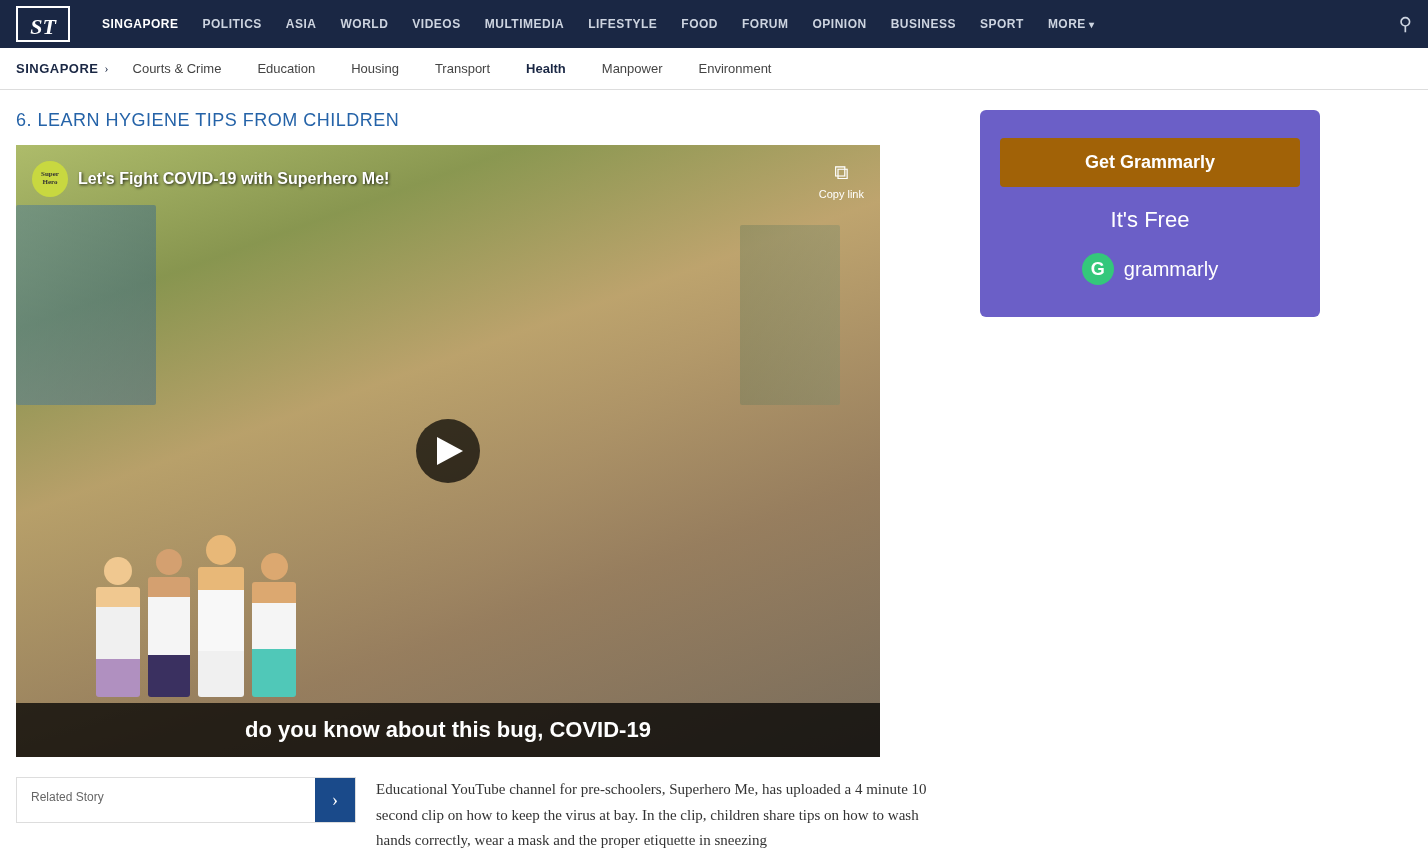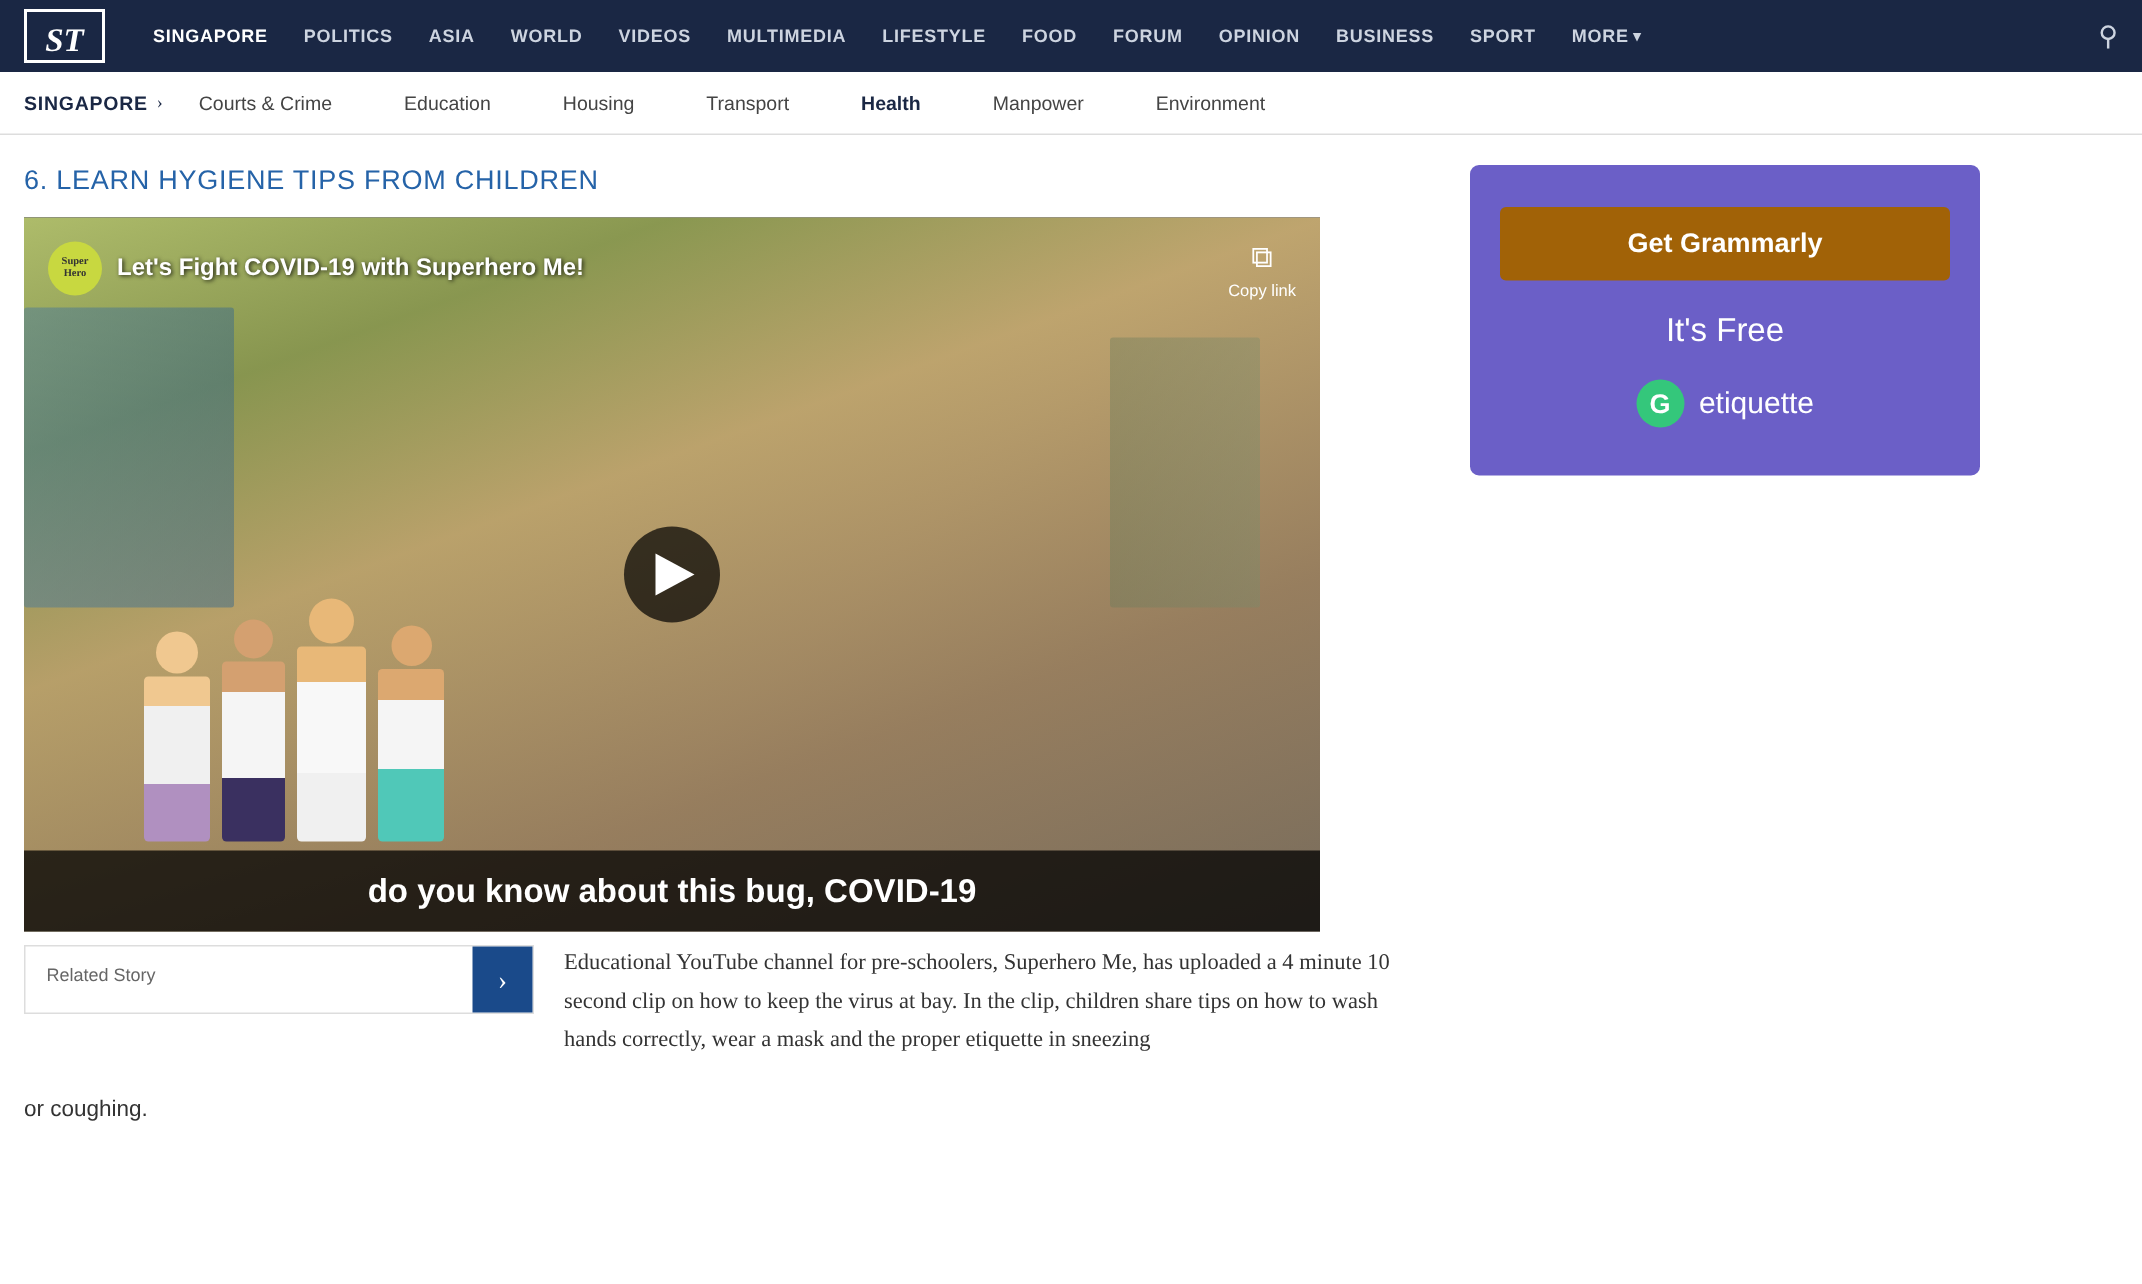--- a/index.html
+++ b/index.html
@@ -81,21 +81,21 @@
       padding-right: 6px;
     }
     .sub-nav-chevron {
       color: #1a2744;
       font-size: 12px;
       margin-right: 8px;
     }
     .sub-nav-links {
       display: flex;
       align-items: center;
-      gap: 16px;
+      gap: 4px;
     }
     .sub-nav-links a {
       color: #444;
       text-decoration: none;
       font-family: Arial, sans-serif;
       font-size: 13px;
       padding: 0 16px;
       height: 42px;
       display: flex;
       align-items: center;
@@ -125,24 +125,24 @@
       font-weight: 400;
       letter-spacing: 0.5px;
       text-transform: uppercase;
       margin-bottom: 14px;
     }
 
     
     .video-container {
       position: relative;
       width: 864px;
-      height: 476px;
+      height: 612px;
       background: #2a2a2a;
       overflow: hidden;
-      margin-bottom: 9px;
+      margin-bottom: 20px;
     }
     .video-bg {
       width: 100%;
       height: 100%;
       background: linear-gradient(135deg, #3a4a2a 0%, #5a6a3a 30%, #8a7a5a 60%, #6a5a4a 100%);
       position: relative;
     }
     
     .video-bg::before {
       content: '';
@@ -470,17 +470,17 @@
   </div>
 
   <aside class="sidebar">
     <div class="grammarly-ad">
       <button class="get-grammarly-btn">Get Grammarly</button>
       <span class="its-free-text">It's Free</span>
       <div class="grammarly-logo-row">
         <div class="grammarly-g">
           <span>G</span>
         </div>
-        <span class="grammarly-name">etiquette</span>
+        <span class="grammarly-name">grammarly</span>
       </div>
     </div>
   </aside>
 </div>
 
 </body></html>

